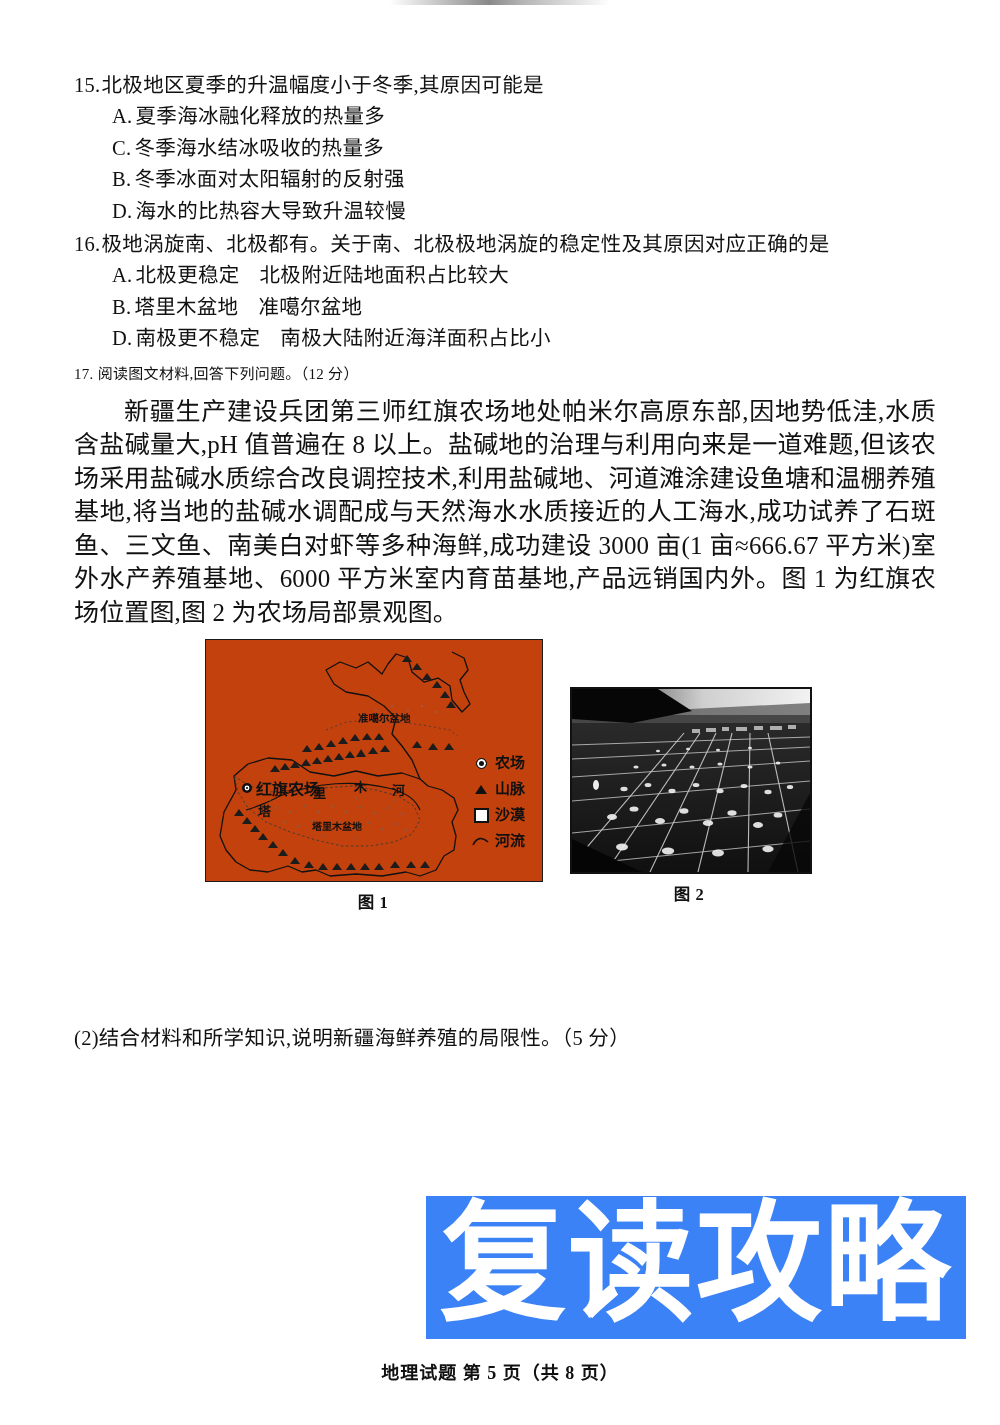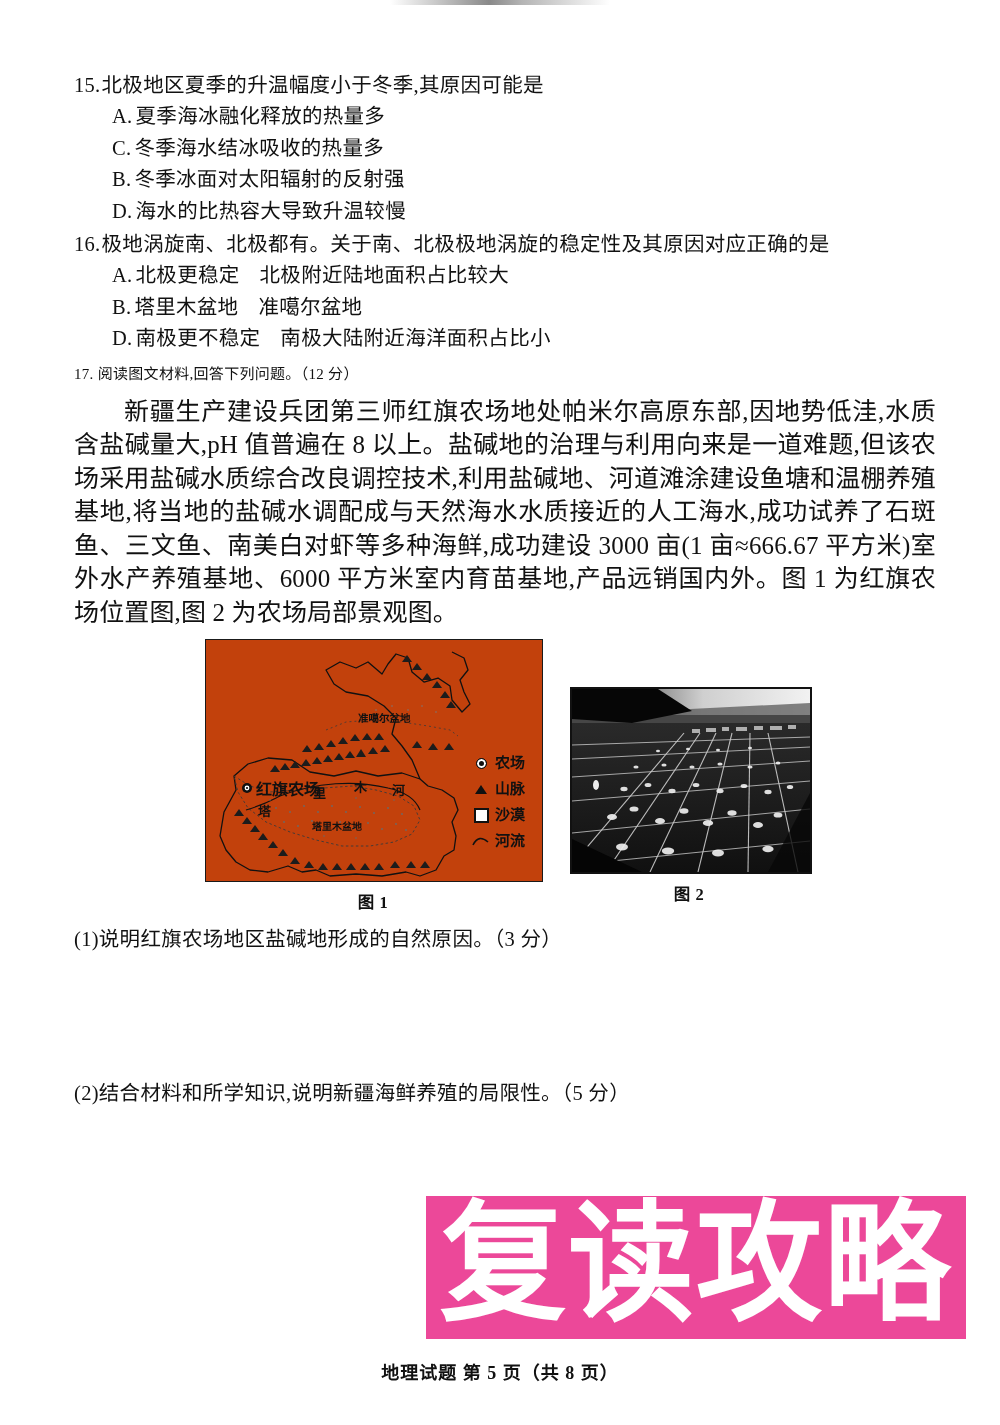--- a/index.html
+++ b/index.html
@@ -168,21 +168,21 @@
   .subq-1 { margin-top: 22px; }
   .subq-2 { margin-top: 121px; }
 
   
   .watermark {
     position: absolute;
     left: 426px;
     top: 1196px;
     width: 540px;
     height: 143px;
-    background: #ec4899;
+    background: #3b82f6;
     display: flex;
     align-items: center;
     justify-content: center;
     overflow: hidden;
   }
   .watermark-text {
     color: #ffffff;
     font-family: "DejaVu Sans", "Liberation Sans", sans-serif;
     font-weight: bold;
     font-size: 126px;
@@ -502,21 +502,20 @@
 
             <path d="M0 150 L70 183 L0 183 Z" fill="#050505"></path>
             <path d="M238 104 L238 183 L196 183 Z" fill="#070707" opacity=".8"></path>
           </svg>
         </div>
         <div class="fig-caption fig2-cap">图 2</div>
       </div>
 
     </div>
 
-    <div class="subq subq-1">(1)说明红旗农场地区盐碱地形成的自然原因。（3 分）</div>
     <div class="subq subq-2">(2)结合材料和所学知识,说明新疆海鲜养殖的局限性。（5 分）</div>
 
   </div>
 
   <div class="watermark">
     <span class="watermark-text">复读攻略</span>
   </div>
 
   <div class="footer">地理试题  第 5 页（共 8 页）</div>
 

